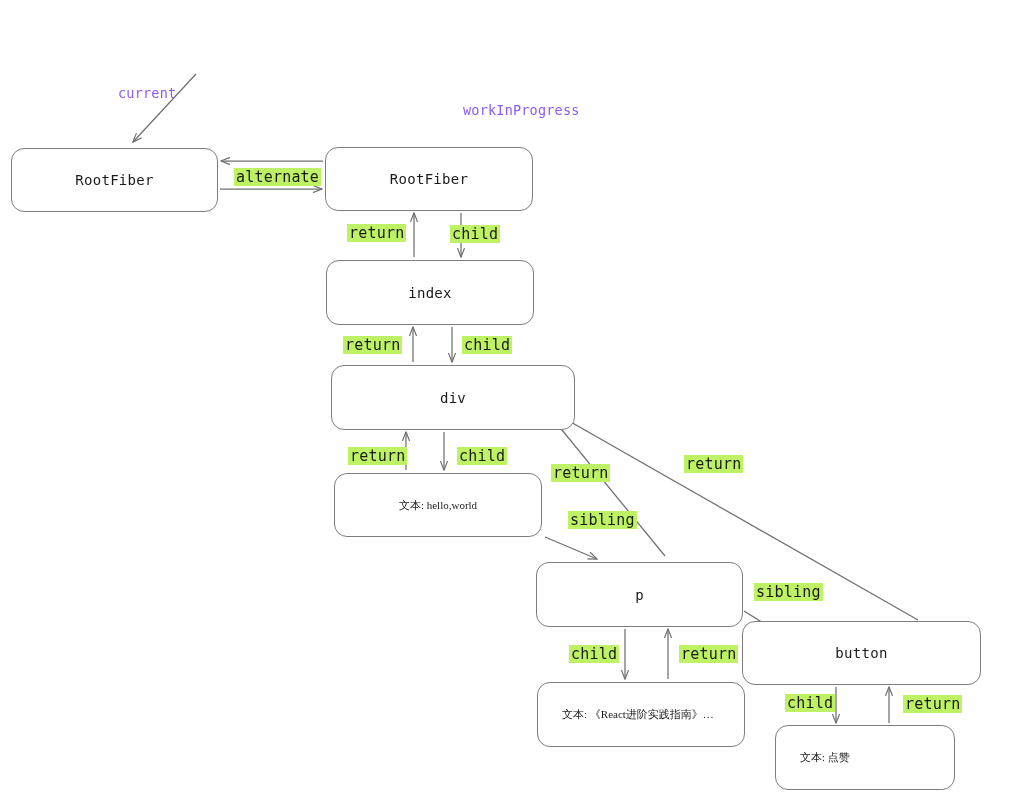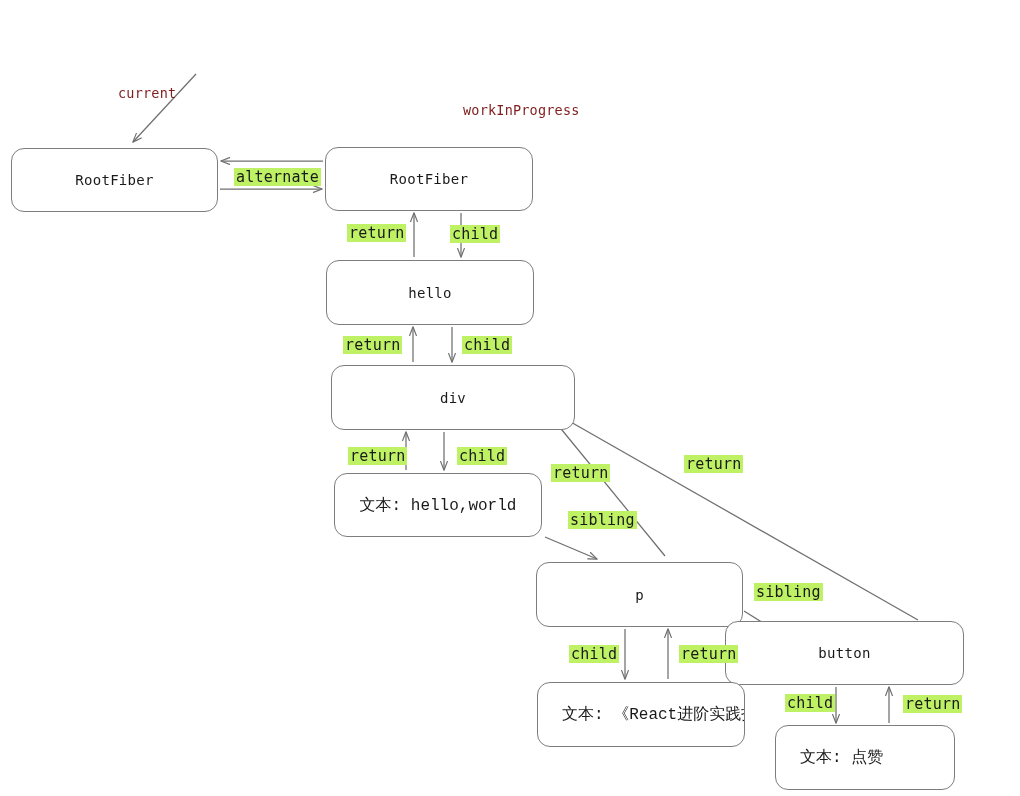--- a/index.html
+++ b/index.html
@@ -38,22 +38,22 @@
     color: #1a1a1a;
     font-size: 14px;
     letter-spacing: 0.3px;
     z-index: 2;
   }
   .node-label {
     white-space: nowrap;
     overflow: hidden;
   }
   .node.cjk .node-label {
-    font-family: Liberation Mono, monospace;
-    font-size: 16px;
+    font-family: Liberation Serif, serif;
+    font-size: 11px;
     letter-spacing: 0;
   }
   .node.left-text {
     justify-content: flex-start;
     padding-left: 24px;
   }
   .edge-label {
     position: absolute;
     font-family: "DejaVu Sans Mono", "Liberation Mono", monospace;
     font-size: 15px;
@@ -61,21 +61,21 @@
     background: #bef264;
     padding: 0 2px;
     white-space: nowrap;
     z-index: 3;
     letter-spacing: 0.2px;
   }
   .free-label {
     position: absolute;
     font-family: "DejaVu Sans Mono", "Liberation Mono", monospace;
     font-size: 13.5px;
-    color: #7f1d1d;
+    color: #8b5cf6;
     white-space: nowrap;
     z-index: 3;
     letter-spacing: 0.2px;
   }
 </style>
 </head>
 <body>
 
 <div id="canvas">
 
@@ -121,36 +121,36 @@
 
   <div class="node" style="left:11px;top:148px;width:207px;height:64px;">
     <span class="node-label">RootFiber</span>
   </div>
 
   <div class="node" style="left:325px;top:147px;width:208px;height:64px;">
     <span class="node-label">RootFiber</span>
   </div>
 
   <div class="node" style="left:326px;top:260px;width:208px;height:65px;">
-    <span class="node-label">hello</span>
+    <span class="node-label">index</span>
   </div>
 
   <div class="node" style="left:331px;top:365px;width:244px;height:65px;">
     <span class="node-label">div</span>
   </div>
 
   <div class="node cjk" style="left:334px;top:473px;width:208px;height:64px;">
     <span class="node-label">文本: hello,world</span>
   </div>
 
   <div class="node" style="left:536px;top:562px;width:207px;height:65px;">
     <span class="node-label">p</span>
   </div>
 
-  <div class="node" style="left:725px;top:621px;width:239px;height:64px;">
+  <div class="node" style="left:742px;top:621px;width:239px;height:64px;">
     <span class="node-label">button</span>
   </div>
 
   <div class="node cjk left-text" style="left:537px;top:682px;width:208px;height:65px;">
     <span class="node-label">文本: 《React进阶实践指南》…</span>
   </div>
 
   <div class="node cjk left-text" style="left:775px;top:725px;width:180px;height:65px;">
     <span class="node-label">文本: 点赞</span>
   </div>

